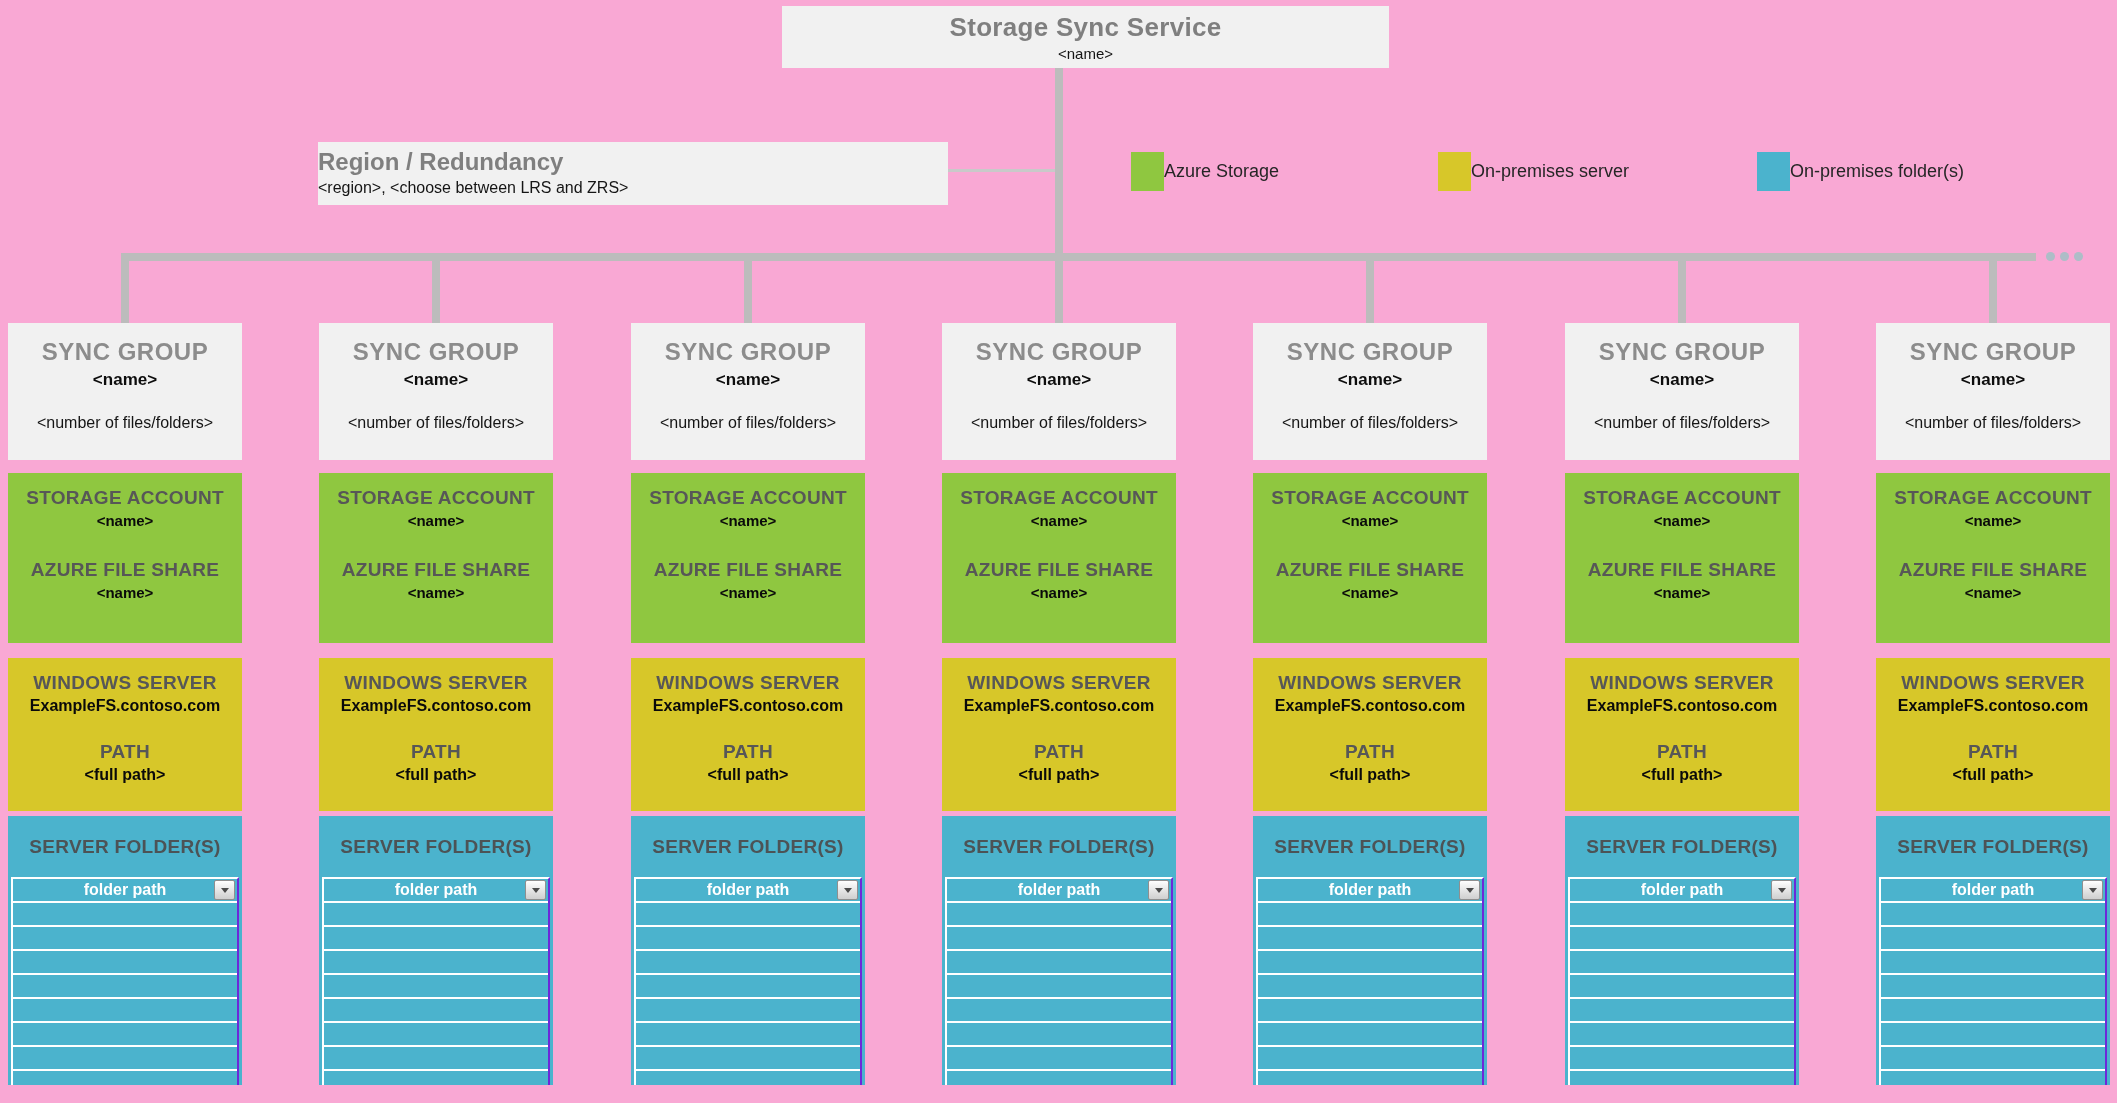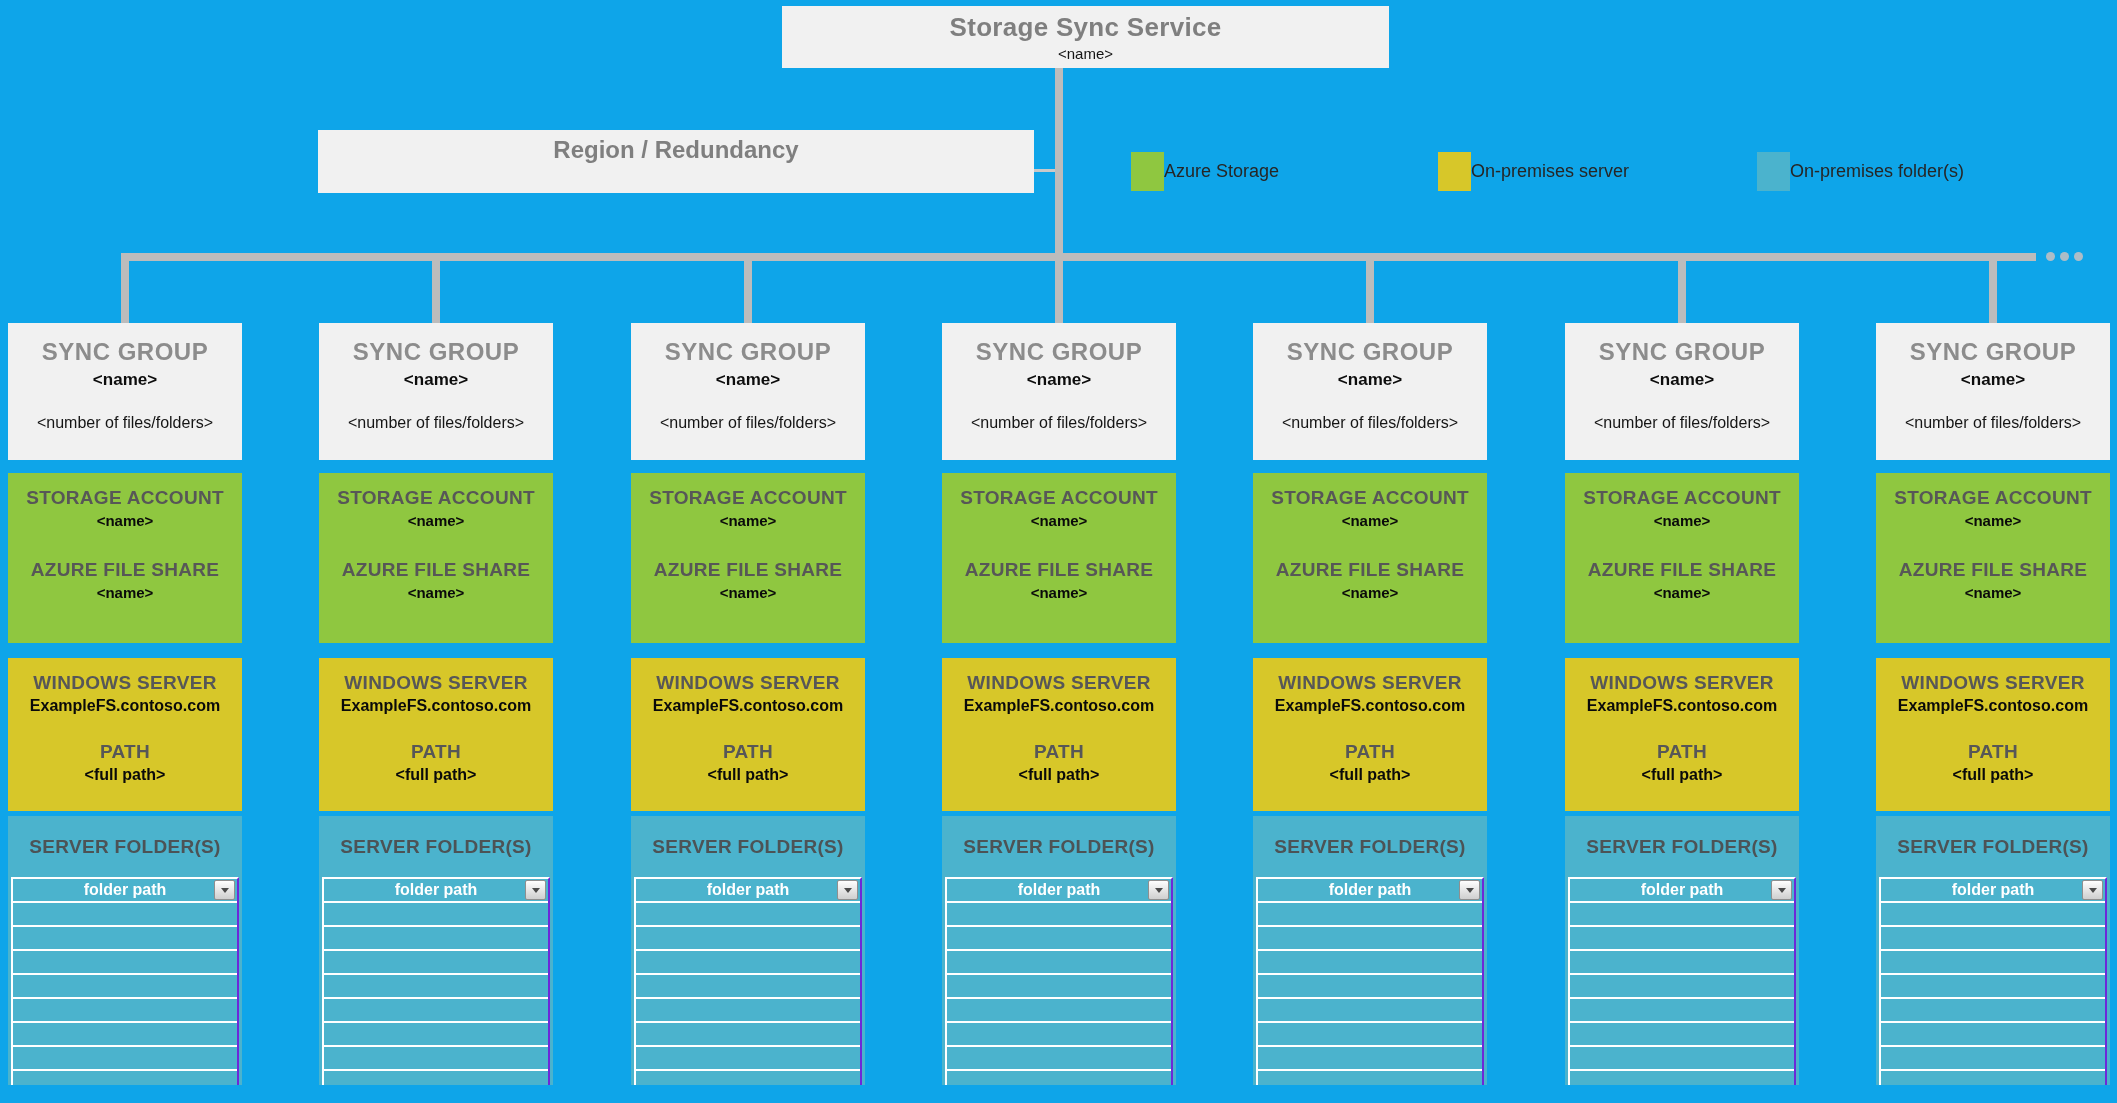--- a/index.html
+++ b/index.html
@@ -1,35 +1,35 @@
 <!DOCTYPE html>
 <html><head>
 <meta charset="utf-8">
 <style>
   html,body { margin:0; padding:0; background:#ffffff; }
   body { font-family:"Liberation Sans","DejaVu Sans",sans-serif; }
-  .canvas { position:relative; width:2117px; height:1103px; background:#0ea5e9; overflow:hidden; }
+  .canvas { position:relative; width:2117px; height:1103px; background:#f9a8d4; overflow:hidden; }
 
   
   .conn { position:absolute; background:#bcbcbc; }
   .v-main   { left:1055px; top:68px;  width:8px;    height:255px; }
   .h-main   { left:121px;  top:253px; width:1915px; height:8px;  }
   .h-region { left:948px;  top:169px; width:107px;  height:3px; background:#c9c9c9; }
   .drop     { position:absolute; top:257px; width:8px; height:66px; background:#bcbcbc; }
   .dots     { position:absolute; left:2046px; top:252px; display:flex; gap:5px; }
   .dot      { width:9px; height:9px; border-radius:50%; background:#adbdc7; }
 
   
   .root-box { position:absolute; left:782px; top:6px; width:607px; height:62px;
               background:#f1f1f1; text-align:center; }
   .root-title { font-size:26px; font-weight:bold; color:#7f7f7f; letter-spacing:0.3px; padding-top:6px; }
   .root-sub   { font-size:15px; color:#151515; margin-top:2px; }
 
-  .region-box { position:absolute; left:318px; top:130px; width:716px; height:63px;
-                background:#f1f1f1; text-align:center; }
+  .region-box { position:absolute; left:318px; top:142px; width:630px; height:63px;
+                background:#f1f1f1; }
   .region-title { font-size:24px; font-weight:bold; color:#7f7f7f; padding-top:6px; }
   .region-sub   { font-size:16px; color:#151515; margin-top:3px; }
 
   
   .legend-item { position:absolute; top:150px; height:42px; display:flex; align-items:center; }
   .swatch { width:33px; height:39px; flex:0 0 auto; }
   .legend-label { font-size:18px; color:#262626; white-space:nowrap; }
 
   
   .col { position:absolute; top:323px; width:234px; }
@@ -86,20 +86,21 @@
       <div class="drop" style="left: 1989px;"></div>
     </div>
 
   <div class="root-box">
     <div class="root-title">Storage Sync Service</div>
     <div class="root-sub">&lt;name&gt;</div>
   </div>
 
   <div class="region-box">
     <div class="region-title">Region / Redundancy</div>
+    <div class="region-sub">&lt;region&gt;, &lt;choose between LRS and ZRS&gt;</div>
   </div>
 
   <div class="legend-item" style="left:1131px">
     <span class="swatch" style="background-color: rgb(143, 199, 64);"></span>
     <span class="legend-label">Azure Storage</span>
   </div>
   <div class="legend-item" style="left:1438px">
     <span class="swatch" style="background-color: rgb(215, 199, 41);"></span>
     <span class="legend-label">On-premises server</span>
   </div>

